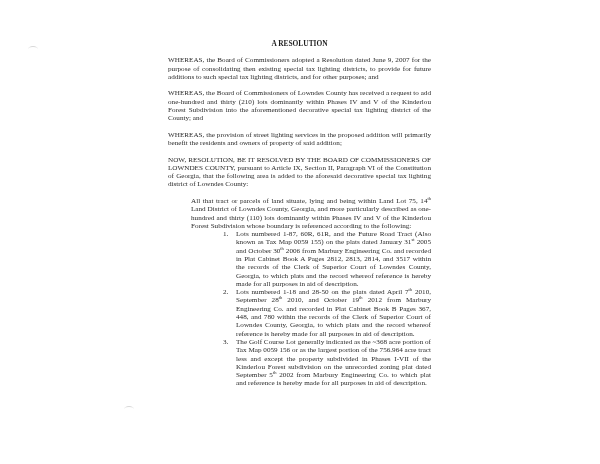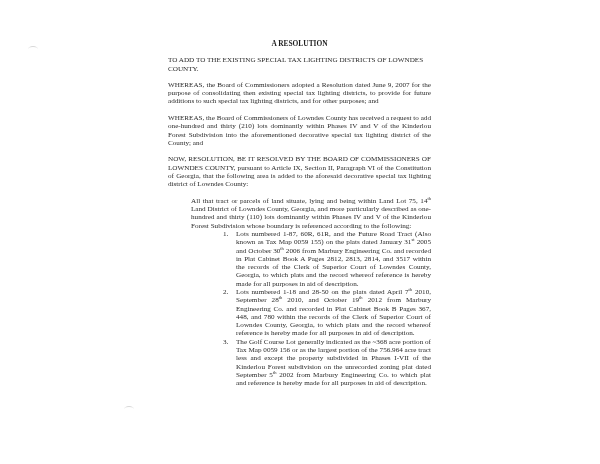--- a/index.html
+++ b/index.html
@@ -23,24 +23,24 @@
 </style>
 </head>
 <body>
 
 <div class="page">
   <div class="punch" style="left:28px;top:46px;"></div>
   <div class="punch" style="left:124px;top:406px;"></div>
 
   <div class="doc">
     <div class="title">A RESOLUTION</div>
-    <div class="subtitle">TO ADD TO THE EXISTING SPECIAL TAX LIGHTING DISTRICTS OF LOWNDES COUNTY.</div>
 
     <p>WHEREAS, the Board of Commissioners adopted a Resolution dated June 9, 2007 for the purpose of consolidating then existing special tax lighting districts, to provide for future additions to such special tax lighting districts, and for other purposes; and</p>
     <p>WHEREAS, the Board of Commissioners of Lowndes County has received a request to add one-hundred and thirty (210) lots dominantly within Phases IV and V of the Kinderlou Forest Subdivision into the aforementioned decorative special tax lighting district of the County; and</p>
+    <p>WHEREAS, the provision of street lighting services in the proposed addition will primarily benefit the residents and owners of property of said addition;</p>
     <p>NOW, RESOLUTION, BE IT RESOLVED BY THE BOARD OF COMMISSIONERS OF LOWNDES COUNTY, pursuant to Article IX, Section II, Paragraph VI of the Constitution of Georgia, that the following area is added to the aforesaid decorative special tax lighting district of Lowndes County:</p>
 
     <div class="indent-block">
       <span>All that tract or parcels of land situate, lying and being within Land Lot 75, 14</span><sup>th</sup><span> Land District of Lowndes County, Georgia, and more particularly described as one-hundred and thirty (110) lots dominantly within Phases IV and V of the Kinderlou Forest Subdivision whose boundary is referenced according to the following:</span>
       <ol>
         <li>
           <span class="num">1.</span>
           <span>Lots numbered 1-87, 60R, 61R, and the Future Road Tract (Also known as Tax Map 0059 155) on the plats dated January 31</span><sup>st</sup><span> 2005 and October 30</span><sup>th</sup><span> 2006 from Marbury Engineering Co. and recorded in Plat Cabinet Book A Pages 2812, 2813, 2814, and 3517 within the records of the Clerk of Superior Court of Lowndes County, Georgia, to which plats and the record whereof reference is hereby made for all purposes in aid of description.</span>
         </li>
         <li>

